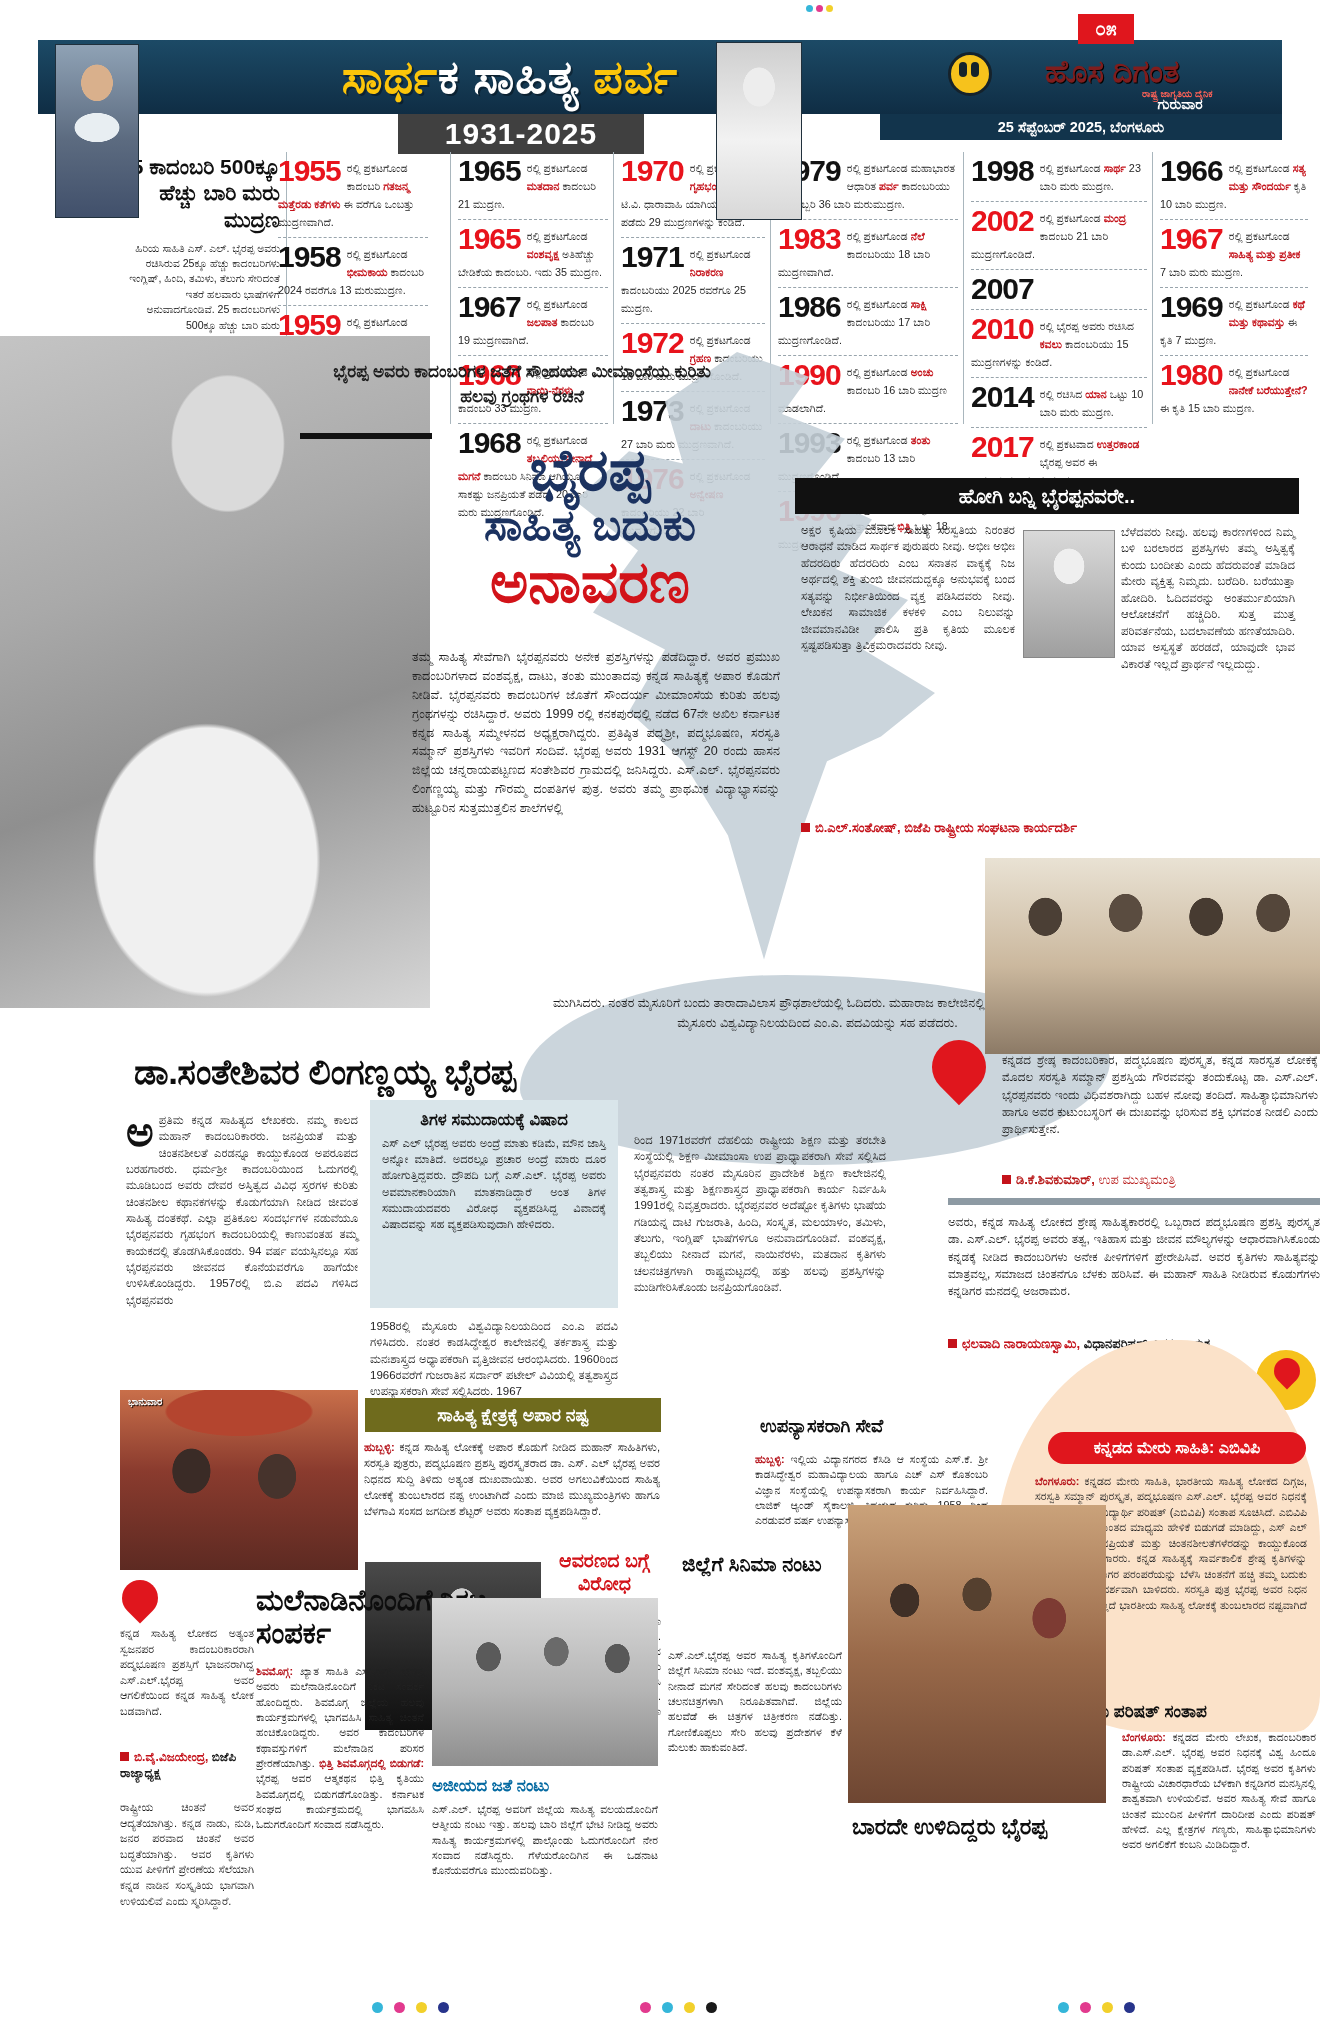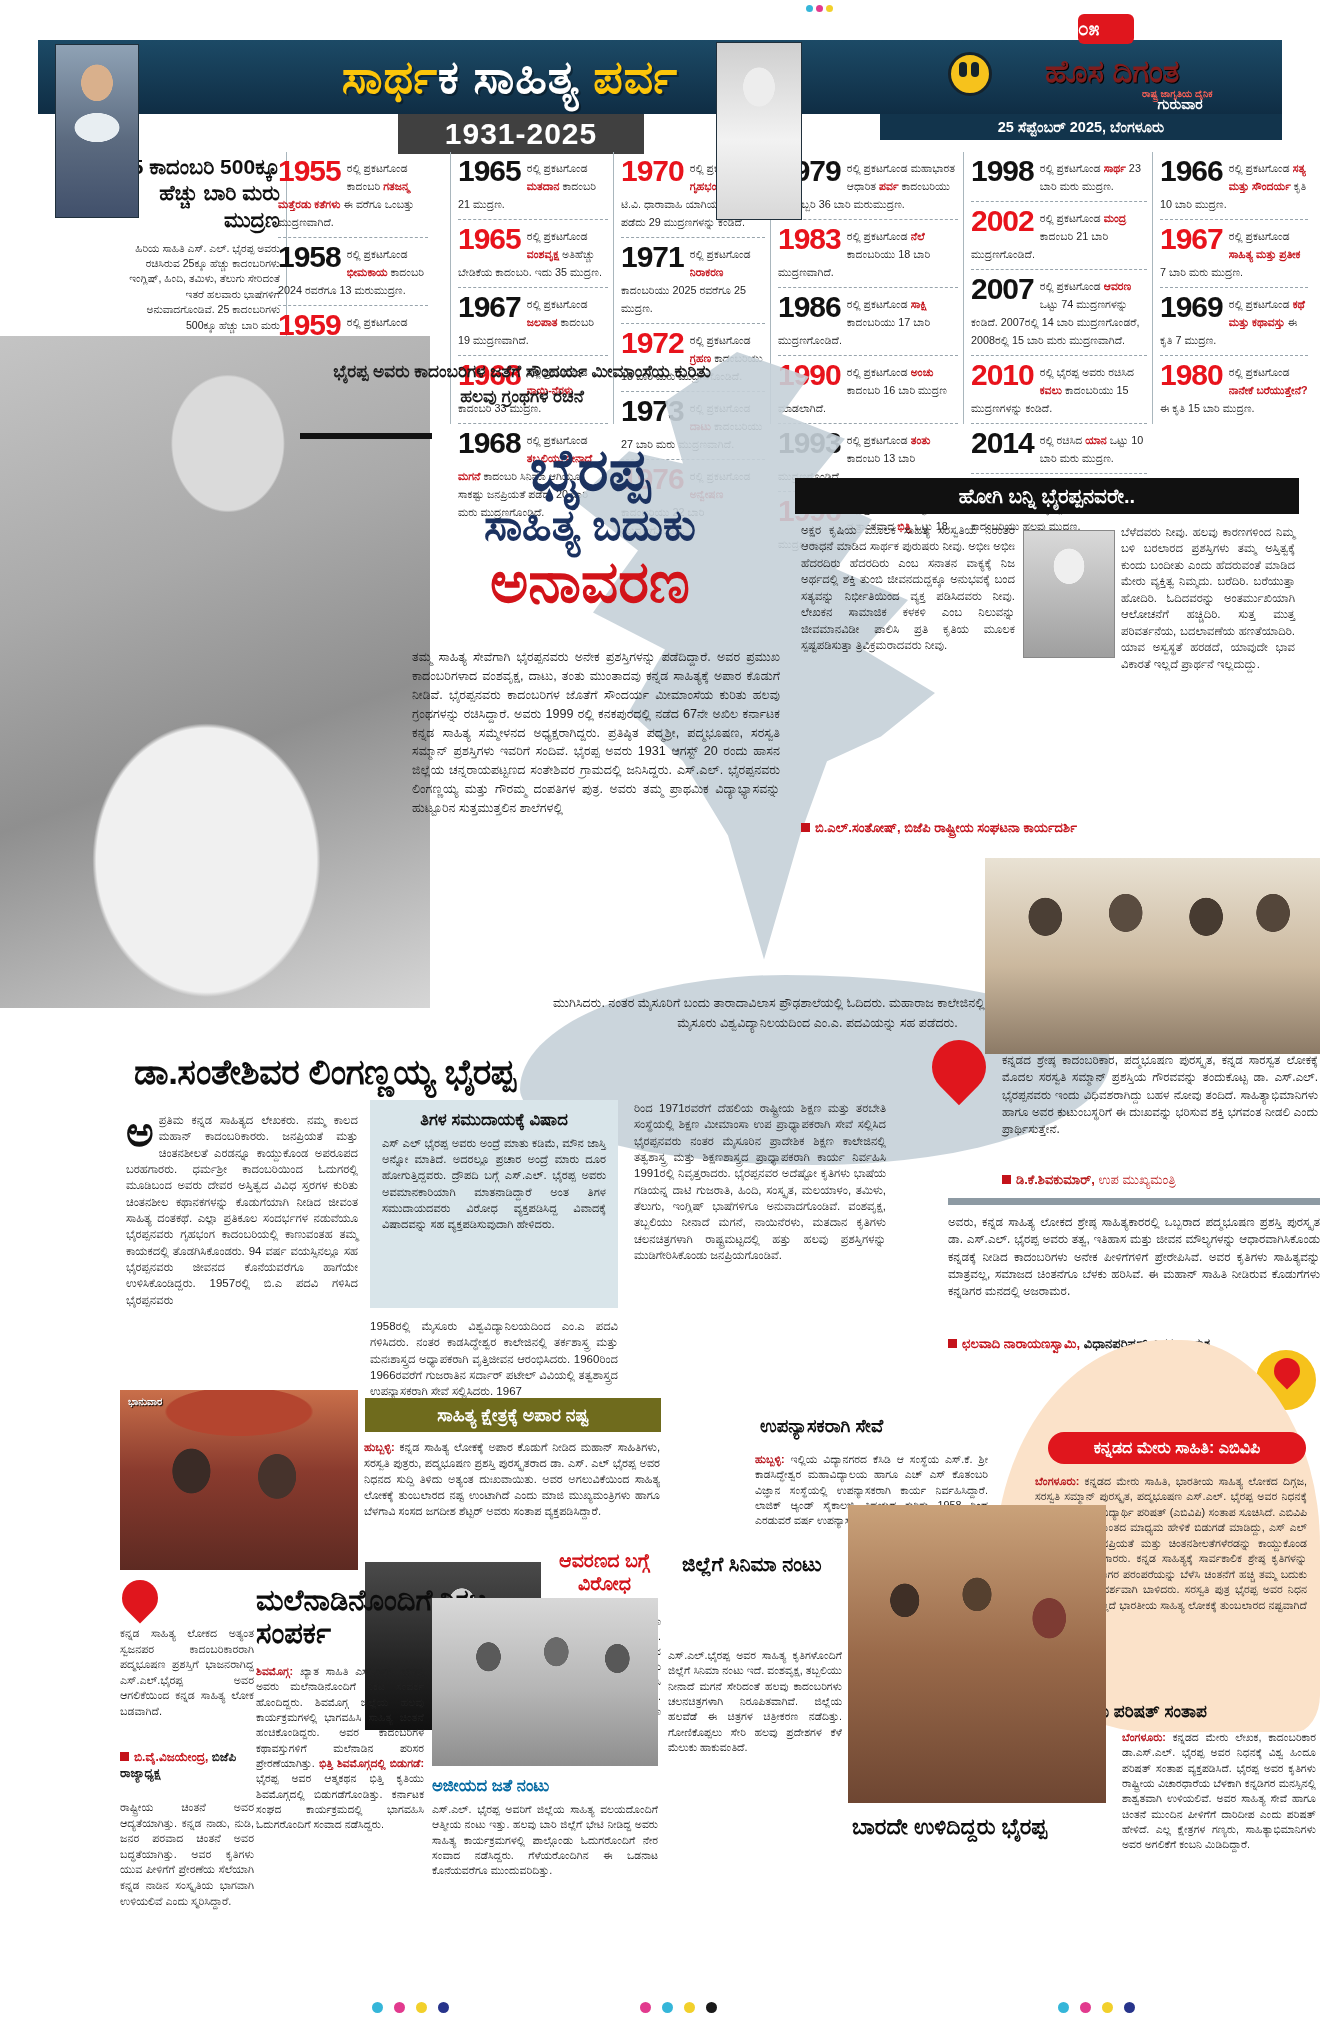--- a/index.html
+++ b/index.html
@@ -8,21 +8,21 @@
   .abs{position:absolute;}
   
   .masthead{left:38px;top:40px;width:1244px;height:74px;background:linear-gradient(180deg,#1c4a66,#0f2d44);}
   .mast-ext{left:880px;top:114px;width:402px;height:26px;background:#12344c;}
   .tab1931{left:398px;top:114px;width:246px;height:40px;background:#404040;
            color:#fff;font-weight:900;font-size:30px;text-align:center;line-height:40px;letter-spacing:1px;}
   .m-title{left:190px;top:50px;width:640px;text-align:center;font-weight:900;font-size:46px;
            letter-spacing:1px;text-shadow:2px 2px 0 rgba(0,0,0,.35);white-space:nowrap;}
   .m-title .yel{color:#fcc50a;} .m-title .wht{color:#ffffff;}
   .pageno{left:1078px;top:14px;width:56px;height:30px;background:#e0161d;color:#fff;font-weight:900;
-          font-size:19px;line-height:30px;border-radius:6px;}
+          font-size:19px;text-align:center;line-height:30px;border-radius:0;}
   .logo-circle{left:948px;top:52px;width:38px;height:38px;background:#f6c21c;border:3px solid #15222b;border-radius:50%;}
   .logo-circle:before{content:"";position:absolute;left:8px;top:7px;width:8px;height:15px;background:#15222b;border-radius:4px;}
   .logo-circle:after{content:"";position:absolute;left:20px;top:7px;width:8px;height:15px;background:#15222b;border-radius:4px;}
   .logo-text{left:998px;top:54px;color:#7f1d1d;font-weight:900;font-size:31px;white-space:nowrap;text-shadow:1px 1px 0 #000;margin-left:47px;}
   .tagline{left:1142px;top:88px;color:#ff6257;font-size:9.5px;font-weight:700;white-space:nowrap;}
   .m-day{left:1080px;top:96px;width:200px;text-align:center;color:#fff;font-weight:800;font-size:14px;}
   .m-date{width:100%;text-align:center;color:#fff;font-weight:800;font-size:14.5px;line-height:26px;}
   .m-photo{border:1px solid #20303c;}
   .ph-mast-left{left:55px;top:44px;width:82px;height:172px;z-index:4;
      background:radial-gradient(26px 30px at 50% 22%,#d9b08c 60%,transparent 62%),
@@ -81,21 +81,21 @@
                 linear-gradient(180deg,#e9e2d4 0%,#cbb89e 55%,#8c7a66 100%);}
   
   .ob-head{left:134px;top:1052px;width:620px;font-size:35px;font-weight:900;color:#0d0d0d;letter-spacing:-.5px;}
   .ob-col{font-size:11.5px;line-height:1.42;text-align:justify;color:#222;}
   .ob-c1{left:126px;top:1112px;width:232px;height:282px;}
   .dropcap{float:left;font-size:42px;line-height:36px;font-weight:900;margin:2px 5px 0 0;color:#111;}
   .ob-box{left:370px;top:1100px;width:248px;height:208px;background:#d9e5ea;padding:10px 12px;box-sizing:border-box;}
   .ob-box-title{font-size:16.5px;font-weight:900;text-align:center;margin-bottom:6px;color:#101010;}
   .ob-box-text{font-size:11.4px;line-height:1.42;text-align:justify;}
   .ob-c2b{left:370px;top:1318px;width:248px;height:76px;}
-  .ob-c3{left:634px;top:1100px;width:252px;height:294px;}
+  .ob-c3{left:634px;top:1132px;width:252px;height:294px;}
   .qmark{left:932px;top:1040px;width:54px;height:54px;background:#e0161d;border-radius:50% 50% 50% 0;transform:rotate(-45deg);}
   .q-text{font-size:11.9px;line-height:1.45;text-align:justify;color:#1d1d1d;}
   .q1{left:1002px;top:1052px;width:316px;height:114px;}
   .q1-by{left:1002px;top:1172px;font-size:13px;color:#b91c1c;}
   .qdiv{left:948px;top:1198px;width:372px;height:7px;background:#8d9aa3;}
   .q2{left:948px;top:1214px;width:372px;height:116px;}
   .q2-by{left:948px;top:1336px;font-size:13px;}
   .ycirc{left:1256px;top:1350px;width:60px;height:60px;background:#f6c21c;border-radius:50%;}
   .ycirc:after{content:"";position:absolute;left:18px;top:8px;width:26px;height:26px;background:#e0161d;border-radius:50% 50% 50% 0;transform:rotate(-45deg);}
   
@@ -208,21 +208,21 @@
       <div class="tl-entry"><span class="tl-year black">1979</span><span class="tl-text">ರಲ್ಲಿ ಪ್ರಕಟಗೊಂಡ ಮಹಾಭಾರತ ಆಧಾರಿತ <b class="book">ಪರ್ವ</b> ಕಾದಂಬರಿಯು ಬರೋಬ್ಬರಿ 36 ಬಾರಿ ಮರುಮುದ್ರಣ.</span></div>
       <div class="tl-entry"><span class="tl-year red">1983</span><span class="tl-text">ರಲ್ಲಿ ಪ್ರಕಟಗೊಂಡ <b class="book">ನೆಲೆ</b> ಕಾದಂಬರಿಯು 18 ಬಾರಿ ಮುದ್ರಣವಾಗಿದೆ.</span></div>
       <div class="tl-entry"><span class="tl-year black">1986</span><span class="tl-text">ರಲ್ಲಿ ಪ್ರಕಟಗೊಂಡ <b class="book">ಸಾಕ್ಷಿ</b> ಕಾದಂಬರಿಯು 17 ಬಾರಿ ಮುದ್ರಣಗೊಂಡಿದೆ.</span></div>
       <div class="tl-entry"><span class="tl-year red">1990</span><span class="tl-text">ರಲ್ಲಿ ಪ್ರಕಟಗೊಂಡ <b class="book">ಅಂಚು</b> ಕಾದಂಬರಿ 16 ಬಾರಿ ಮುದ್ರಣ ಮಾಡಲಾಗಿದೆ.</span></div>
       <div class="tl-entry"><span class="tl-year black">1993</span><span class="tl-text">ರಲ್ಲಿ ಪ್ರಕಟಗೊಂಡ <b class="book">ತಂತು</b> ಕಾದಂಬರಿ 13 ಬಾರಿ ಮುದ್ರಣಗೊಂಡಿದೆ.</span></div>
       <div class="tl-entry"><span class="tl-year red">1996</span><span class="tl-text">ರಲ್ಲಿ ಪ್ರಕಟಗೊಂಡ ಆತ್ಮ ವೃತ್ತಾಂತವಾದ <b class="book">ಭಿತ್ತಿ</b> ಒಟ್ಟು 18 ಮುದ್ರಣ ಕಂಡಿದೆ.</span></div>
     </div>
   <div class="abs tl-col" style="left:971px;width:176px">
       <div class="tl-entry"><span class="tl-year black">1998</span><span class="tl-text">ರಲ್ಲಿ ಪ್ರಕಟಗೊಂಡ <b class="book">ಸಾರ್ಥ</b> 23 ಬಾರಿ ಮರು ಮುದ್ರಣ.</span></div>
       <div class="tl-entry"><span class="tl-year red">2002</span><span class="tl-text">ರಲ್ಲಿ ಪ್ರಕಟಗೊಂಡ <b class="book">ಮಂದ್ರ</b> ಕಾದಂಬರಿ 21 ಬಾರಿ ಮುದ್ರಣಗೊಂಡಿದೆ.</span></div>
-      <div class="tl-entry"><span class="tl-year black">2007</span><span class="tl-text">ರಲ್ಲಿ ಪ್ರಕಟಗೊಂಡ <b class="book">ಆವರಣ</b> ಒಟ್ಟು 74 ಮುದ್ರಣಗಳನ್ನು ಕಂಡಿದೆ. 2007ರಲ್ಲಿ 14 ಬಾರಿ ಮುದ್ರಣಗೊಂಡರೆ, 2008ರಲ್ಲಿ 15 ಬಾರಿ ಮರು ಮುದ್ರಣವಾಗಿದೆ.</span></div>
+      <div class="tl-entry"><span class="tl-year black">2007</span></div>
       <div class="tl-entry"><span class="tl-year red">2010</span><span class="tl-text">ರಲ್ಲಿ ಭೈರಪ್ಪ ಅವರು ರಚಿಸಿದ <b class="book">ಕವಲು</b> ಕಾದಂಬರಿಯು 15 ಮುದ್ರಣಗಳನ್ನು ಕಂಡಿದೆ.</span></div>
       <div class="tl-entry"><span class="tl-year black">2014</span><span class="tl-text">ರಲ್ಲಿ ರಚಿಸಿದ <b class="book">ಯಾನ</b> ಒಟ್ಟು 10 ಬಾರಿ ಮರು ಮುದ್ರಣ.</span></div>
       <div class="tl-entry"><span class="tl-year red">2017</span><span class="tl-text">ರಲ್ಲಿ ಪ್ರಕಟವಾದ <b class="book">ಉತ್ತರಕಾಂಡ</b> ಭೈರಪ್ಪ ಅವರ ಈ ಕಾದಂಬರಿಯು ಹಲವು ಮುದ್ರಣ.</span></div>
     </div>
   <div class="abs tl-col" style="left:1160px;width:148px">
       <div class="tl-entry"><span class="tl-year black">1966</span><span class="tl-text">ರಲ್ಲಿ ಪ್ರಕಟಗೊಂಡ <b class="book">ಸತ್ಯ ಮತ್ತು ಸೌಂದರ್ಯ</b> ಕೃತಿ 10 ಬಾರಿ ಮುದ್ರಣ.</span></div>
       <div class="tl-entry"><span class="tl-year red">1967</span><span class="tl-text">ರಲ್ಲಿ ಪ್ರಕಟಗೊಂಡ <b class="book">ಸಾಹಿತ್ಯ ಮತ್ತು ಪ್ರತೀಕ</b> 7 ಬಾರಿ ಮರು ಮುದ್ರಣ.</span></div>
       <div class="tl-entry"><span class="tl-year black">1969</span><span class="tl-text">ರಲ್ಲಿ ಪ್ರಕಟಗೊಂಡ <b class="book">ಕಥೆ ಮತ್ತು ಕಥಾವಸ್ತು</b> ಈ ಕೃತಿ 7 ಮುದ್ರಣ.</span></div>
       <div class="tl-entry"><span class="tl-year red">1980</span><span class="tl-text">ರಲ್ಲಿ ಪ್ರಕಟಗೊಂಡ <b class="book">ನಾನೇಕೆ ಬರೆಯುತ್ತೇನೆ?</b> ಈ ಕೃತಿ 15 ಬಾರಿ ಮುದ್ರಣ.</span></div>
     </div>

